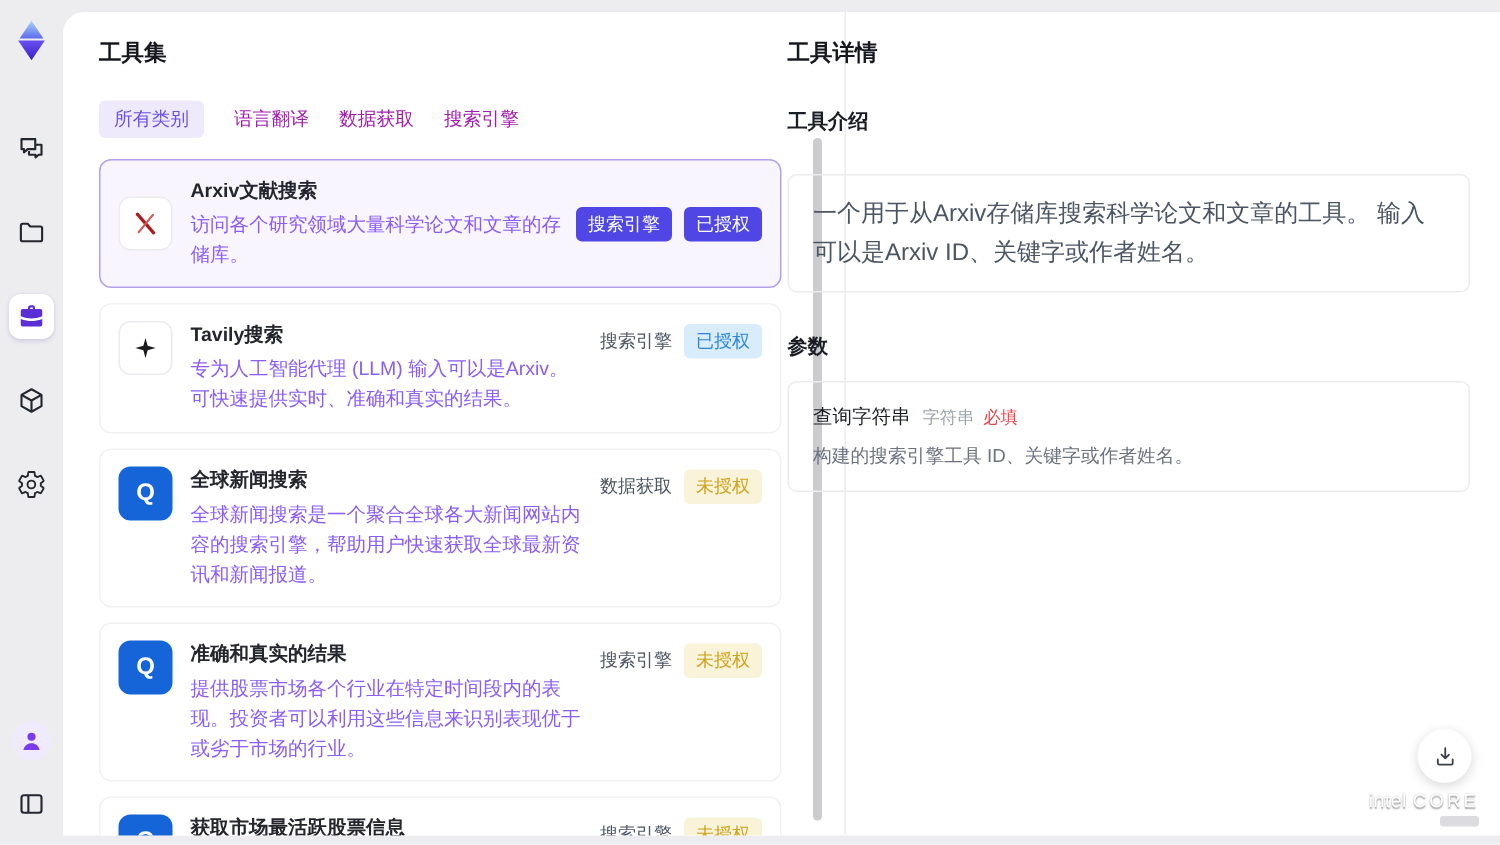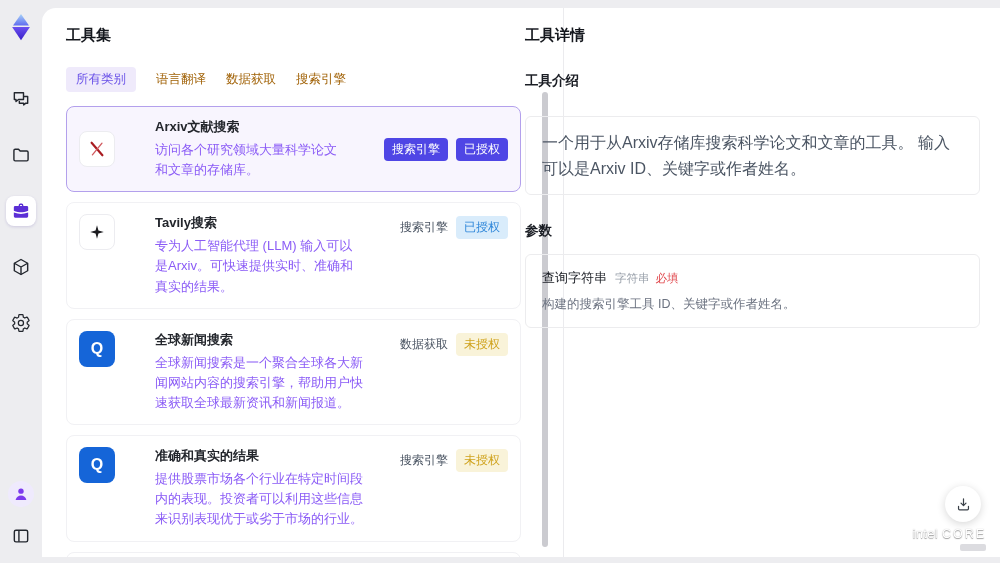--- a/index.html
+++ b/index.html
@@ -19,26 +19,26 @@
 
   
   .main { position:absolute; left:42px; top:8px; right:0; bottom:6px;
     background:#ffffff; border-top-left-radius:14px; overflow:hidden; }
 
   
   .list-panel { position:absolute; left:0; top:0; bottom:0; width:522px;
     border-right:1px solid #ebebee; padding:18px 0 0 24px; }
   .panel-title { font-size:15px; font-weight:700; color:#15181e; }
   .tabs { display:flex; align-items:center; gap:20px; margin-top:22px; font-size:12.5px; }
-  .tab { color:#a16207; cursor:pointer; padding:4px 0; white-space:nowrap; }
+  .tab { color:#a21caf; cursor:pointer; padding:4px 0; white-space:nowrap; }
   .tab.active { background:#efeafb; color:#6a52e8; border-radius:4px; padding:4px 10px; }
 
   .cards { margin-top:14px; display:flex; flex-direction:column; gap:10px; padding-right:42px; }
   .card { display:flex; align-items:flex-start; background:#ffffff;
-    border:1px solid #f1f1f4; border-radius:8px; padding:11px 12px; cursor:pointer;gap:28px; }
+    border:1px solid #f1f1f4; border-radius:8px; padding:11px 12px; cursor:pointer; }
   .card.selected { background:#f8f5fe; border:1px solid #b3a0ec; align-items:center; }
   .tool-icon { width:36px; height:36px; border-radius:8px; background:#ffffff;
     border:1px solid #ececf0; display:flex; align-items:center; justify-content:center;
     flex:none; margin-right:12px; overflow:hidden; }
   .ic-q-app-icon { background:#1565d8; border:none; }
   .q-glyph { color:#fff; font-weight:700; font-size:16px; }
   .card-body { flex:1; min-width:0; }
   .card-name { font-size:13px; font-weight:700; color:#23262c; }
   .card-desc { font-size:13px; color:#8b5cf6; line-height:1.55; margin-top:4px; max-width:334px; }
   .card-tags { display:flex; align-items:center; gap:8px; flex:none; margin-left:8px; margin-top:2px; }

